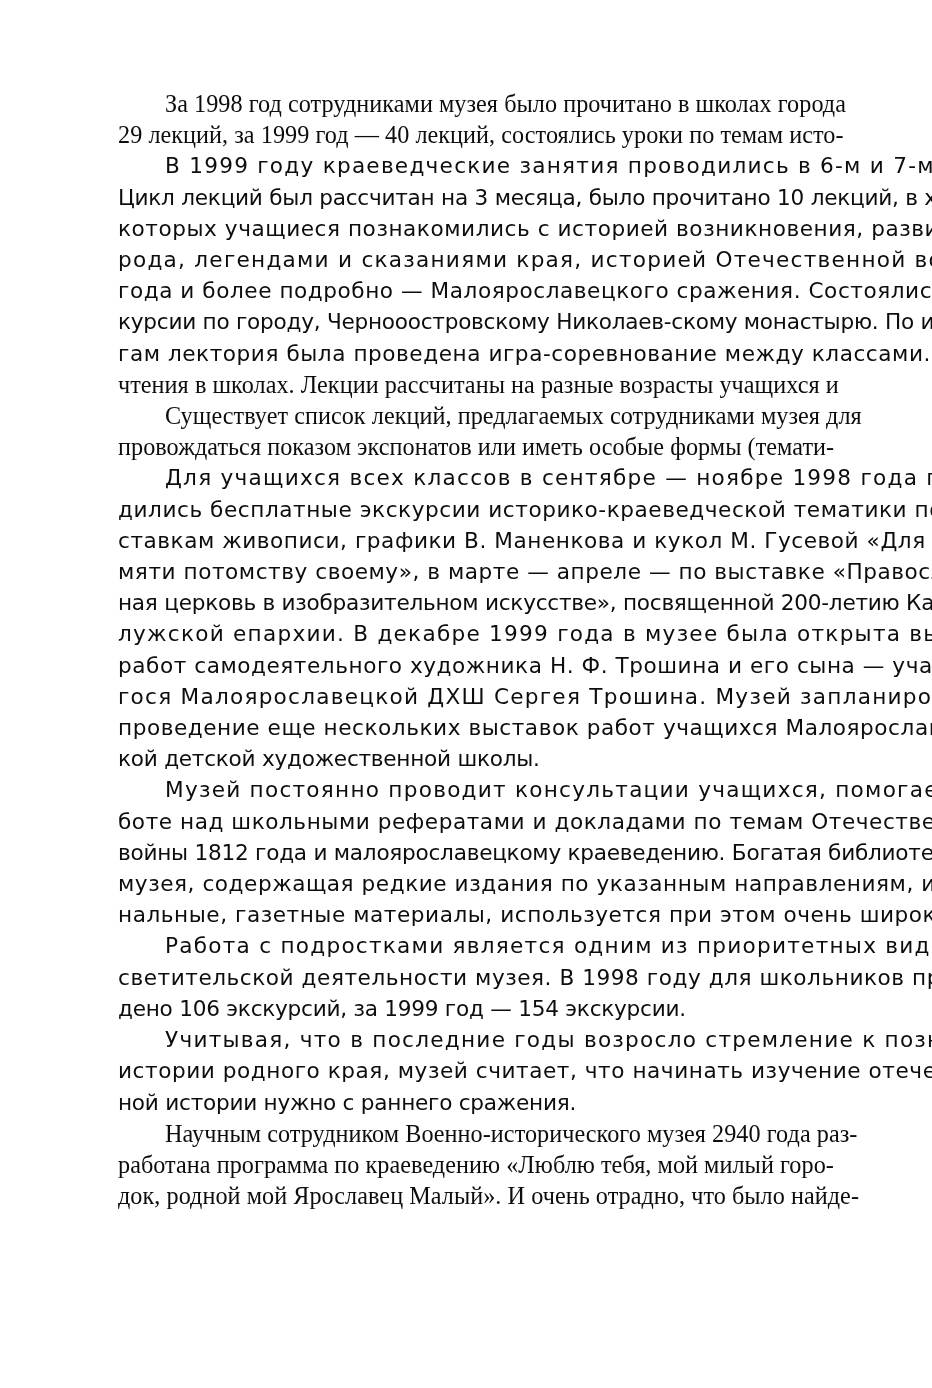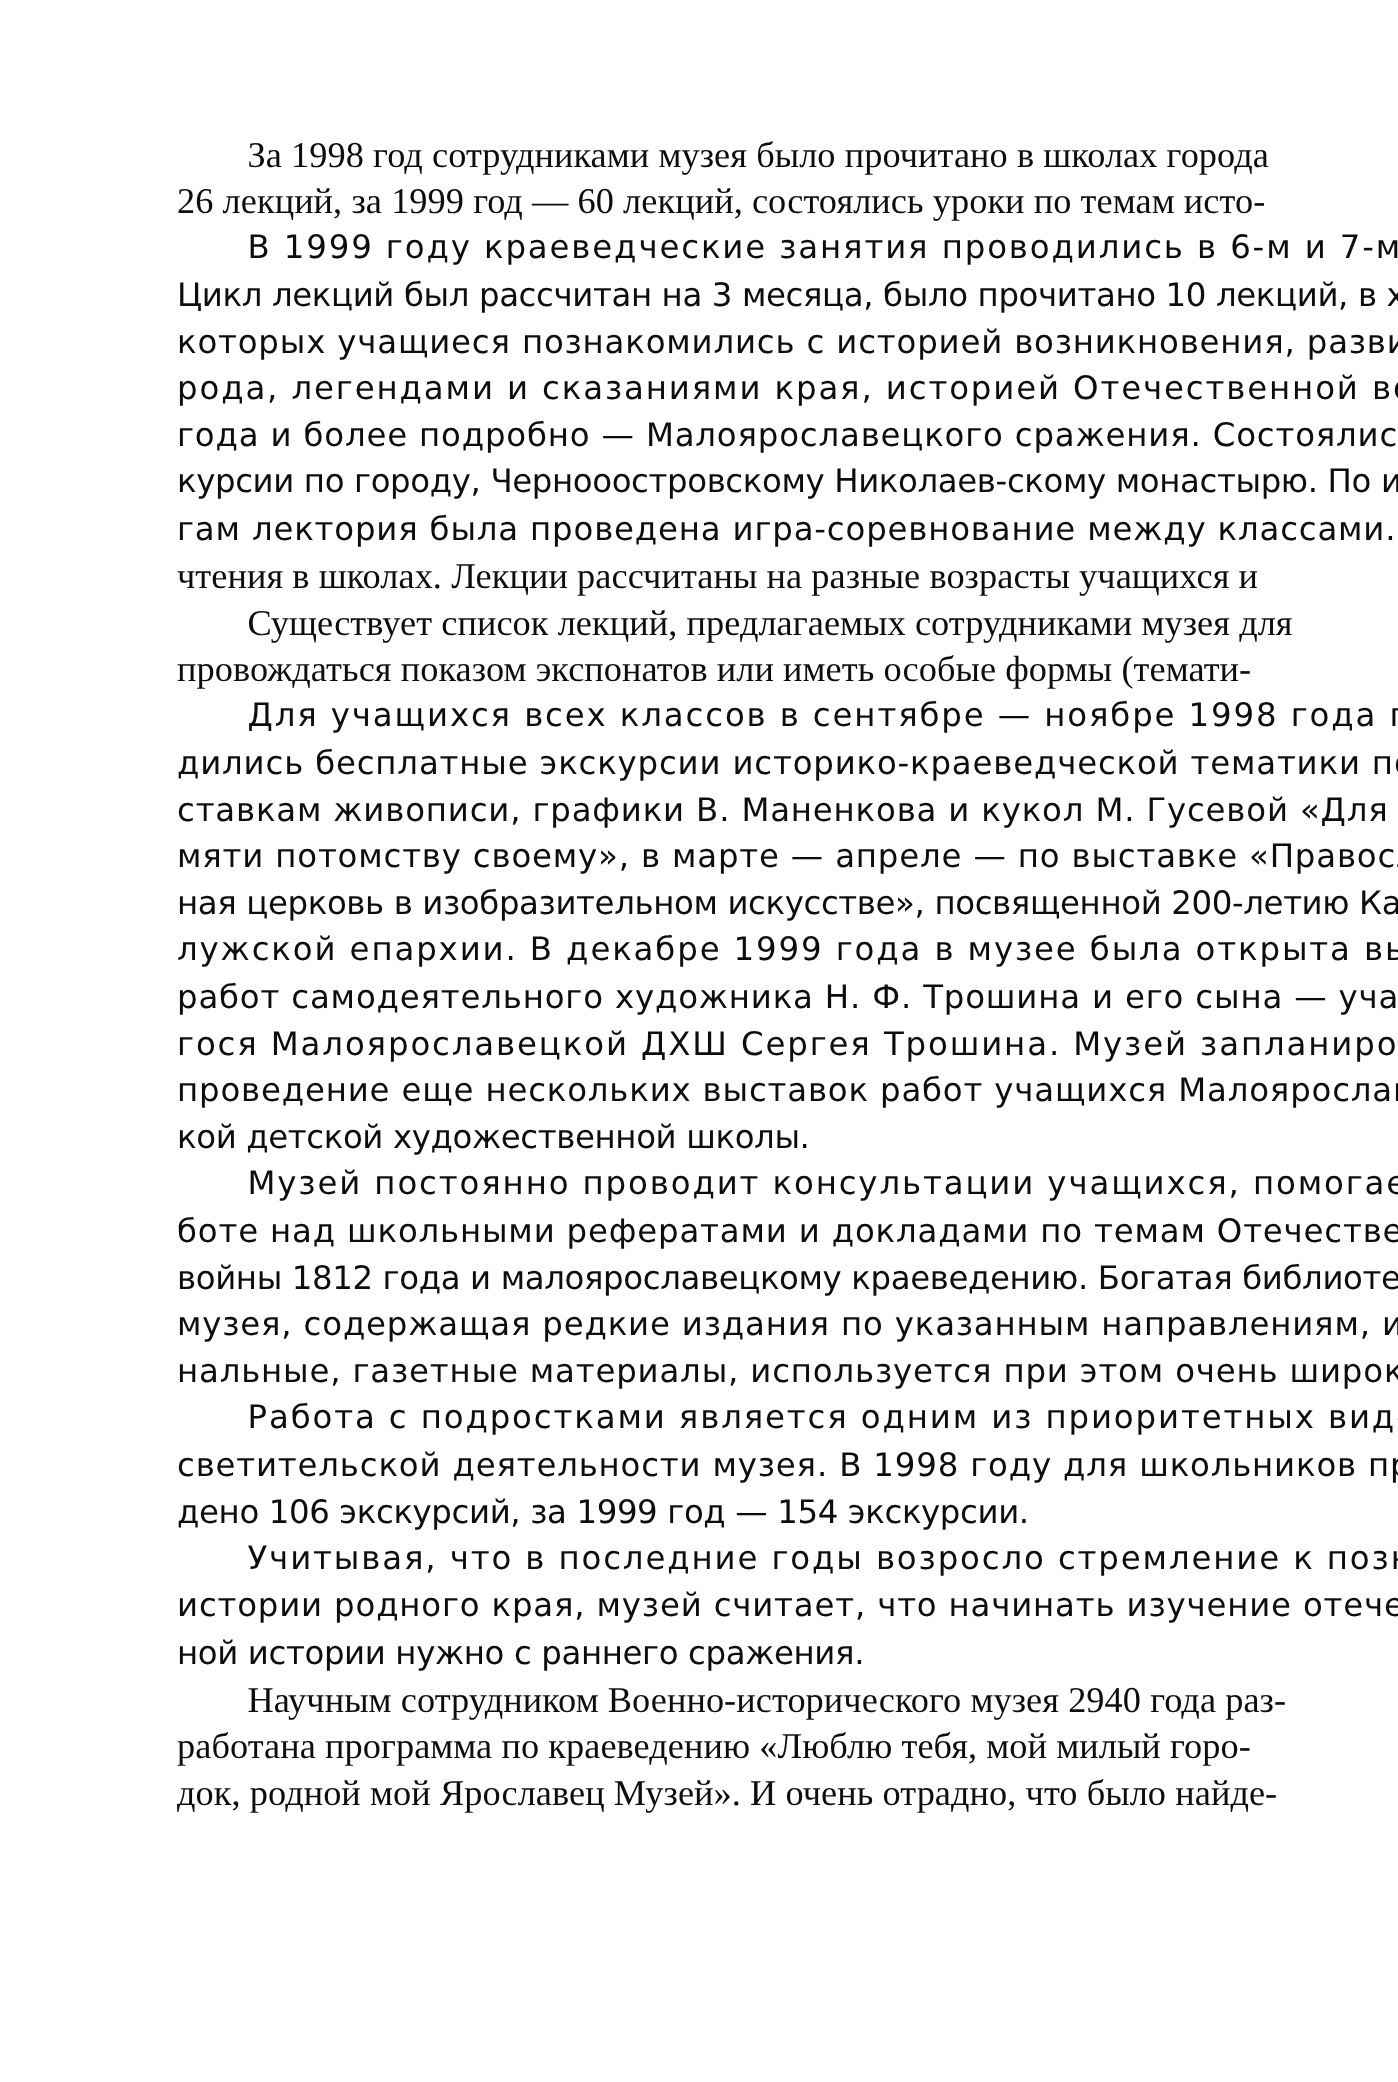--- a/index.html
+++ b/index.html
@@ -70,21 +70,21 @@
 </style>
 </head>
 <body>
 
 <div class="page">
 
   <div class="text-column">
 
     <div class="para serif">
       <span class="line indent t1">За 1998 год сотрудниками музея было прочитано в школах города</span>
-      <span class="line t1">26 лекций, за 1999 год — 60 лекций, состоялись уроки по темам исто-</span>
+      <span class="line t1">29 лекций, за 1999 год — 40 лекций, состоялись уроки по темам исто-</span>
     </div>
 
     <div class="para sans">
       <span class="line indent t2">В 1999 году краеведческие занятия проводились в 6-м и 7-м классах.</span>
       <span class="line">Цикл лекций был рассчитан на 3 месяца, было прочитано 10 лекций, в ходе</span>
       <span class="line t1">которых учащиеся познакомились с историей возникновения, развития го-</span>
       <span class="line t2">рода, легендами и сказаниями края, историей Отечественной войны 1812</span>
       <span class="line t1">года и более подробно — Малоярославецкого сражения. Состоялись экс-</span>
       <span class="line">курсии по городу, Чернооостровскому Николаев-скому монастырю. По ито-</span>
       <span class="line t1">гам лектория была проведена игра-соревнование между классами.</span>
@@ -125,20 +125,20 @@
 
     <div class="para sans">
       <span class="line indent t2">Учитывая, что в последние годы возросло стремление к познанию</span>
       <span class="line t1">истории родного края, музей считает, что начинать изучение отечествен-</span>
       <span class="line">ной истории нужно с раннего сражения.</span>
     </div>
 
     <div class="para serif">
       <span class="line indent t1">Научным сотрудником Военно-исторического музея 2940 года раз-</span>
       <span class="line t2">работана программа по краеведению «Люблю тебя, мой милый горо-</span>
-      <span class="line t1">док, родной мой Ярославец Музей». И очень отрадно, что было найде-</span>
+      <span class="line t1">док, родной мой Ярославец Малый». И очень отрадно, что было найде-</span>
     </div>
 
   </div>
 
   <div class="page-number">44</div>
 
 </div>
 
 </body></html>

